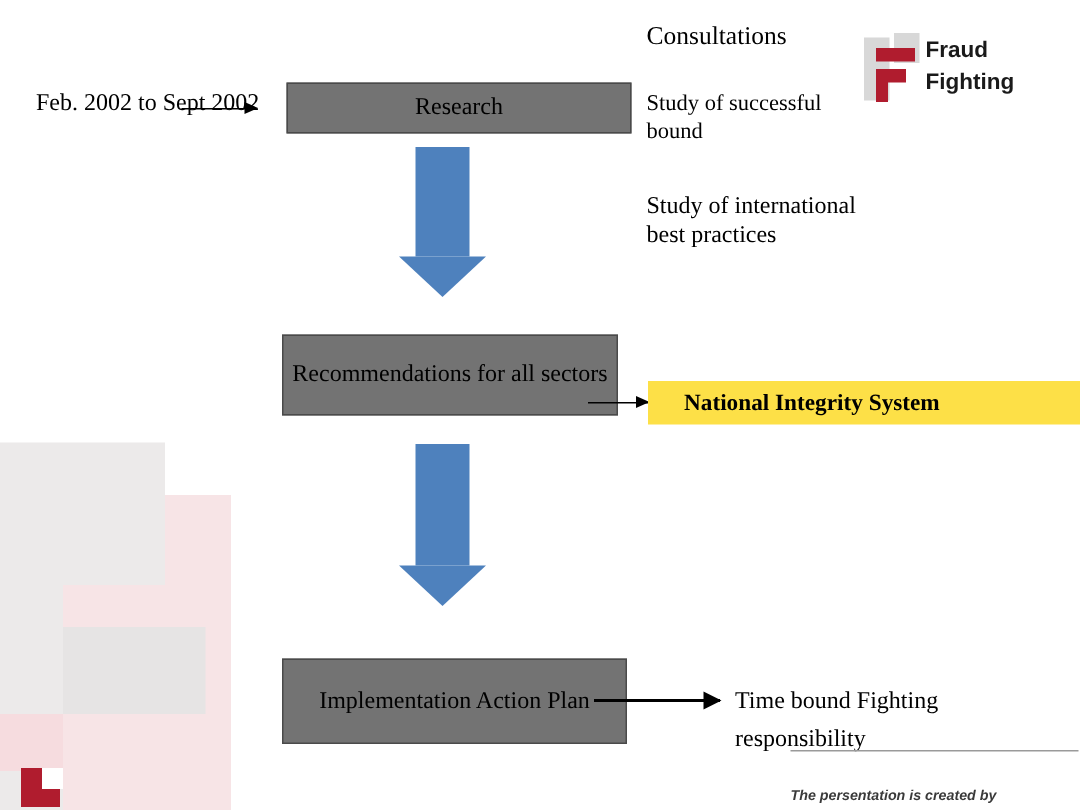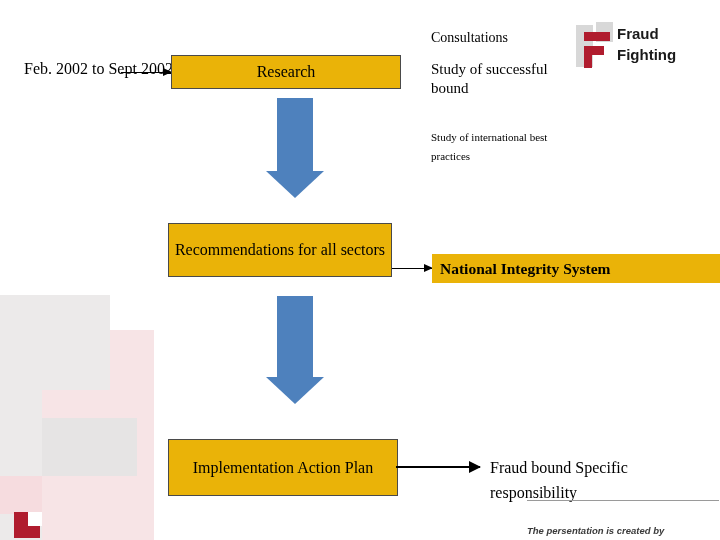--- a/index.html
+++ b/index.html
@@ -18,23 +18,23 @@
   .bg-gray-small{left:42px;top:418px;width:95px;height:58px;background:#e6e4e4;}
   .bg-pink-strip{left:0px;top:476px;width:42px;height:38px;background:#f6dcdf;}
   .bg-red-corner{left:14px;top:512px;width:26px;height:26px;background:#b01c2e;}
   .bg-white-notch{left:28px;top:512px;width:14px;height:14px;background:#ffffff;}
 
   
   .date-label{left:24px;top:58px;width:150px;font-size:16px;line-height:21px;}
 
   
   .box{
-    border:1px solid #4a4a4a;background:#eab308;
+    border:1px solid #4a4a4a;background:#737373;
     display:flex;align-items:center;justify-content:center;
-    text-align:center;font-size:16px;line-height:20px;
+    text-align:center;font-size:16px;line-height:20px;margin-left:20px;
   }
   .box-research{left:171px;top:55px;width:228px;height:32px;}
   .box-recommend{left:168px;top:223px;width:222px;height:52px;}
   .box-implement{left:168px;top:439px;width:228px;height:55px;}
 
   
   .harrow{height:1px;background:#000;}
   .harrow:after{
     content:"";position:absolute;right:-1px;top:-4px;
     border-top:4.5px solid transparent;border-bottom:4.5px solid transparent;
@@ -52,28 +52,28 @@
     width:0;height:0;margin:0 auto;
     border-left:29px solid transparent;border-right:29px solid transparent;
     border-top:27px solid #4e81bd;
   }
   .blue1{left:266px;top:98px;}
   .blue1 .shaft{height:73px;}
   .blue2{left:266px;top:296px;}
   .blue2 .shaft{height:81px;}
 
   
-  .consultations{left:431px;top:30px;font-size:14px;}
+  .consultations{left:431px;top:14px;font-size:17px;}
   .study1{left:431px;top:60px;width:135px;font-size:15px;line-height:19px;}
-  .study2{left:431px;top:128px;width:140px;font-size:11px;line-height:19px;}
+  .study2{left:431px;top:128px;width:140px;font-size:16px;line-height:19px;}
 
   .nis-bar{
     left:432px;top:254px;width:288px;height:29px;
-    background:#eab308;display:flex;align-items:center;
-    padding-left:8px;box-sizing:border-box;
+    background:#fde047;display:flex;align-items:center;
+    padding-left:24px;box-sizing:border-box;
     font-weight:bold;font-size:15.5px;
   }
   .timebound{left:490px;top:455px;width:220px;font-size:16px;line-height:25px;}
 
   
   .logo{left:576px;top:22px;width:134px;height:48px;}
   .logo .lgray1{position:absolute;left:0px;top:3px;width:17px;height:42px;background:#d8d8d8;}
   .logo .lgray2{position:absolute;left:20px;top:0px;width:17px;height:20px;background:#d8d8d8;}
   .logo .lred1{position:absolute;left:8px;top:10px;width:26px;height:9px;background:#b01c2e;}
   .logo .lred2{position:absolute;left:8px;top:24px;width:20px;height:9px;background:#b01c2e;}
@@ -127,21 +127,21 @@
 
 <div class="abs blue-arrow blue2">
   <div class="shaft"></div>
   <div class="head"></div>
 </div>
 
 <div class="abs box box-implement">Implementation Action Plan</div>
 
 <div class="abs harrow arrow-time"></div>
 
-<div class="abs timebound">Fraud bound Specific responsibility</div>
+<div class="abs timebound">Time bound Fighting responsibility</div>
 
 <div class="abs logo">
   <div class="lgray1"></div>
   <div class="lgray2"></div>
   <div class="lred1"></div>
   <div class="lred2"></div>
   <div class="lred3"></div>
   <div class="ltext">Fraud Fighting</div>
 </div>
 

